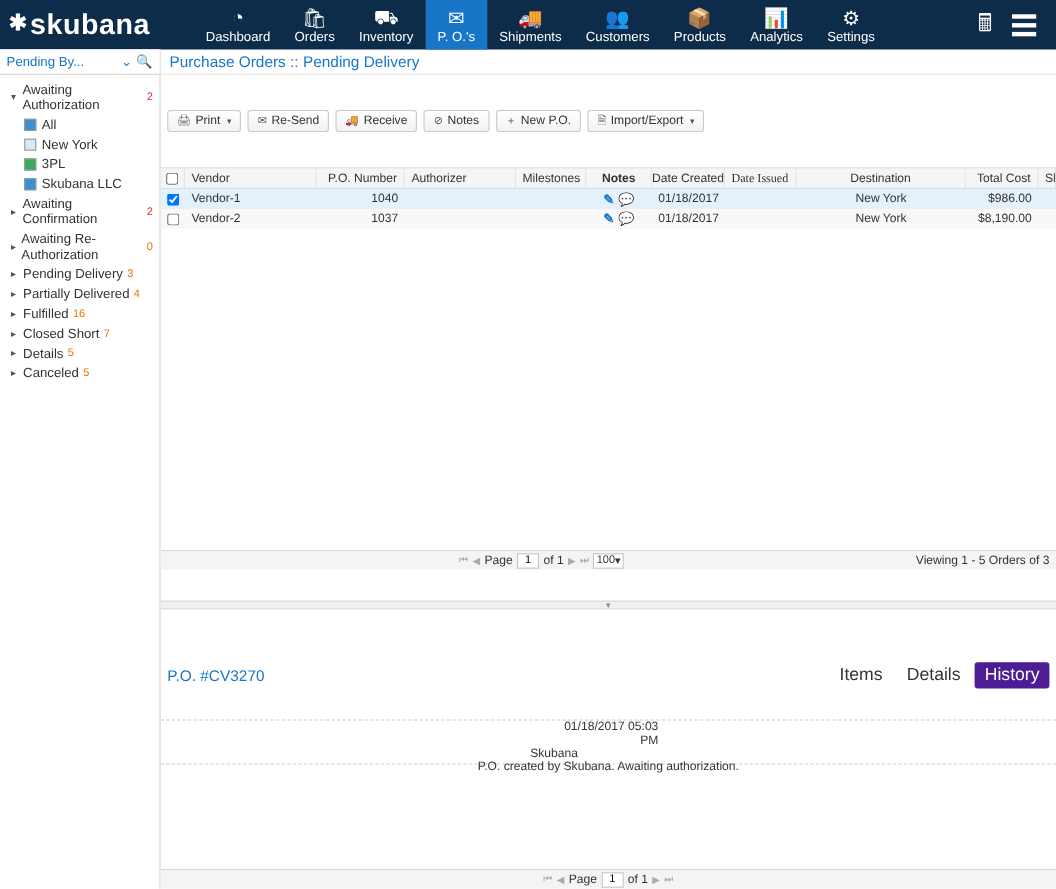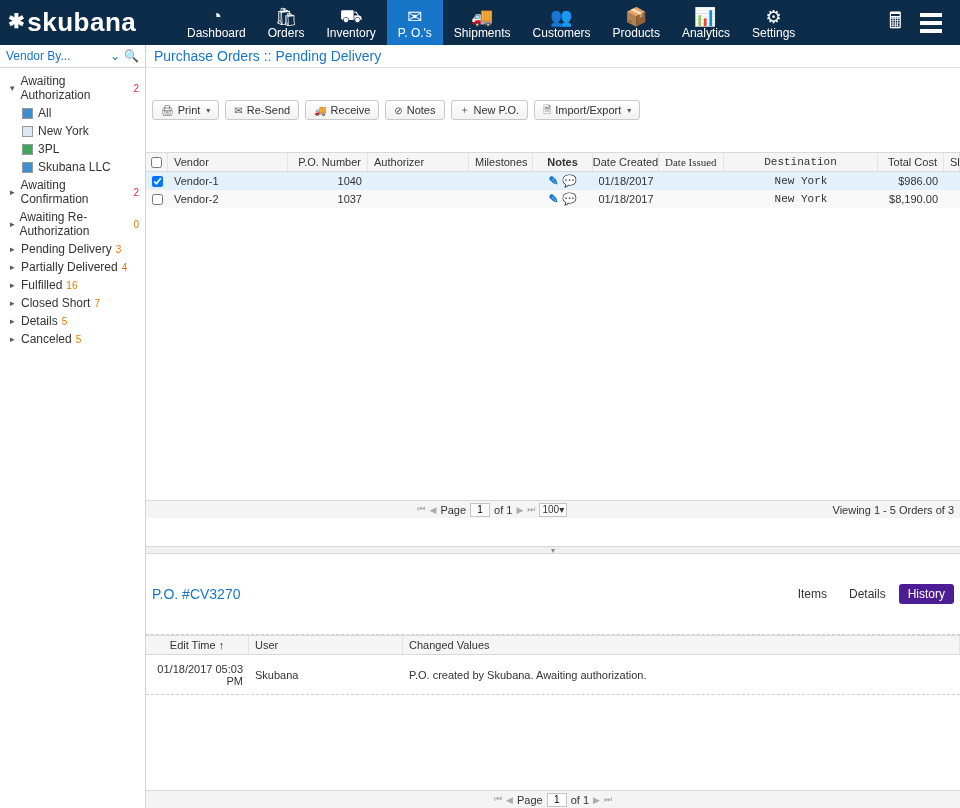--- a/index.html
+++ b/index.html
@@ -47,49 +47,49 @@
 .ghead { display: flex; height: 20px; background: #f5f5f5; border-top: 1px solid #d9d9d9; border-bottom: 1px solid #d9d9d9; font-size: 11px; color: #333; }
 .gcell { border-right: 1px solid #e3e3e3; display: flex; align-items: center; padding: 0 6px; overflow: hidden; white-space: nowrap; }
 .g-chk { width: 22px; justify-content: center; }
 .g-vendor { width: 120px; }
 .g-po { width: 80px; text-align: left; justify-content: flex-end; }
 .g-auth { width: 101px; }
 .g-mile { width: 64px; }
 .g-notes { width: 60px; justify-content: center; font-weight: bold; }
 .g-dc { width: 66px; justify-content: center; }
 .g-di { width: 65px; font-family: Liberation Serif, serif; }
-.g-dest { width: 154px; justify-content: center; font-family: Liberation Mono, monospace; }
+.g-dest { width: 154px; justify-content: center; }
 .g-cost { width: 66px; justify-content: flex-end; }
 .g-sh { width: 16px; }
 .grow { display: flex; height: 18px; font-size: 11px; align-items: center; }
 .grow:nth-child(even) { background: #f8f8f8; }
 .grow.selected { background: #e4f0fa; }
 .grow .gcell { border-right: none; }
 .note-ico { color: #1876c9; font-size: 12px; cursor: pointer; margin: 0 2px; }
 
 .pager { height: 18px; background: #f4f4f4; border-top: 1px solid #d9d9d9; display: flex; align-items: center; font-size: 11px; padding: 0 6px; color: #333; }
 .pager .ctr { flex: 1; display: flex; align-items: center; justify-content: center; gap: 4px; }
 .pager .pg { width: 20px; height: 14px; border: 1px solid #c4c4c4; font-size: 10px; text-align: center; }
 .pager .psel { height: 14px; border: 1px solid #c4c4c4; font-size: 10px; background: #fff; padding: 0 2px; display:flex; align-items:center; }
 .pager .arrico { color: #aaa; font-size: 9px; cursor: pointer; }
 .pager .right { font-size: 11px; }
 
 .splitter { height: 8px; background: #f0f0f0; border-top: 1px solid #d9d9d9; border-bottom: 1px solid #d9d9d9; display:flex; align-items:center; justify-content:center; color:#888; font-size:8px; cursor: row-resize; }
 
 
-.detail-head { height: 24px; display: flex; align-items: center; padding: 0 6px; }
+.detail-head { height: 24px; display: flex; align-items: center; padding: 0 6px; margin-top: 20px; }
 .detail-head .ttl { color: #1876c9; font-size: 14px; flex: 1; }
 .tabs { display: flex; gap: 4px; }
-.tab { padding: 3px 9px; font-size: 12px; border-radius: 3px; cursor: pointer; }
+.tab { padding: 3px 9px; font-size: 16px; border-radius: 3px; cursor: pointer; }
 .tab.active { background: #4c1d95; color: #fff; }
 .tab:not(.active) { color: #333; }
 .dh-time { width: 103px; justify-content: center; }
 .dh-user { width: 154px; }
 .dh-cv { flex: 1; }
-.drow { display: flex; height: 40px; border-bottom: 1px dashed #ccc; align-items: center; font-size: 11px; }
+.drow { display: flex; height: 40px; border-bottom: 1px dashed #ccc; align-items: center; font-size: 11px; flex-direction: column; }
 .drow div { padding: 0 6px; }
 .d-time { width: 103px; text-align: right; }
 .d-user { width: 154px; }
 .d-cv { flex: 1; }
 
 .detail-body { flex: 1; display: flex; flex-direction: column; border-top:1px dashed #ccc; }
 .detail-rows { flex: 1; overflow: auto; }
 
 input[type=checkbox]{ width:11px; height:11px; cursor:pointer; }
 </style>
@@ -146,21 +146,21 @@
         <div></div>
         <div></div>
         <div></div>
       </div>
   </div>
 </div>
 
 <div class="main">
   <div class="sidebar">
     <div class="filterbar">
-      <span class="lbl">Vendor By...</span>
+      <span class="lbl">Pending By...</span>
       <span class="fico">⌄</span>
       <span class="fico">🔍</span>
     </div>
     <div class="tree" id="tree">
         <div class="tnode">
           <span class="arrow">▾</span>
           <span>Awaiting Authorization</span>
           <span class="cnt c-red">2</span>
         </div>
         <div class="tnode sub">
@@ -328,25 +328,20 @@
     <div class="detail-head">
       <span class="ttl">P.O. #CV3270</span>
       <div class="tabs">
         <div class="tab">Items</div>
         <div class="tab">Details</div>
         <div class="tab active">History</div>
       </div>
     </div>
 
     <div class="detail-body">
-      <div class="ghead detail-grid">
-        <div class="gcell dh-time">Edit Time ↑</div>
-        <div class="gcell dh-user">User</div>
-        <div class="gcell dh-cv">Changed Values</div>
-      </div>
       <div class="detail-rows" id="drows">
           <div class="drow">
             <div class="d-time">01/18/2017 05:03 PM</div>
             <div class="d-user">Skubana</div>
             <div class="d-cv">P.O. created by Skubana. Awaiting authorization.</div>
           </div>
         </div>
       <div class="pager">
         <div class="ctr">
           <span class="arrico">⏮</span>

